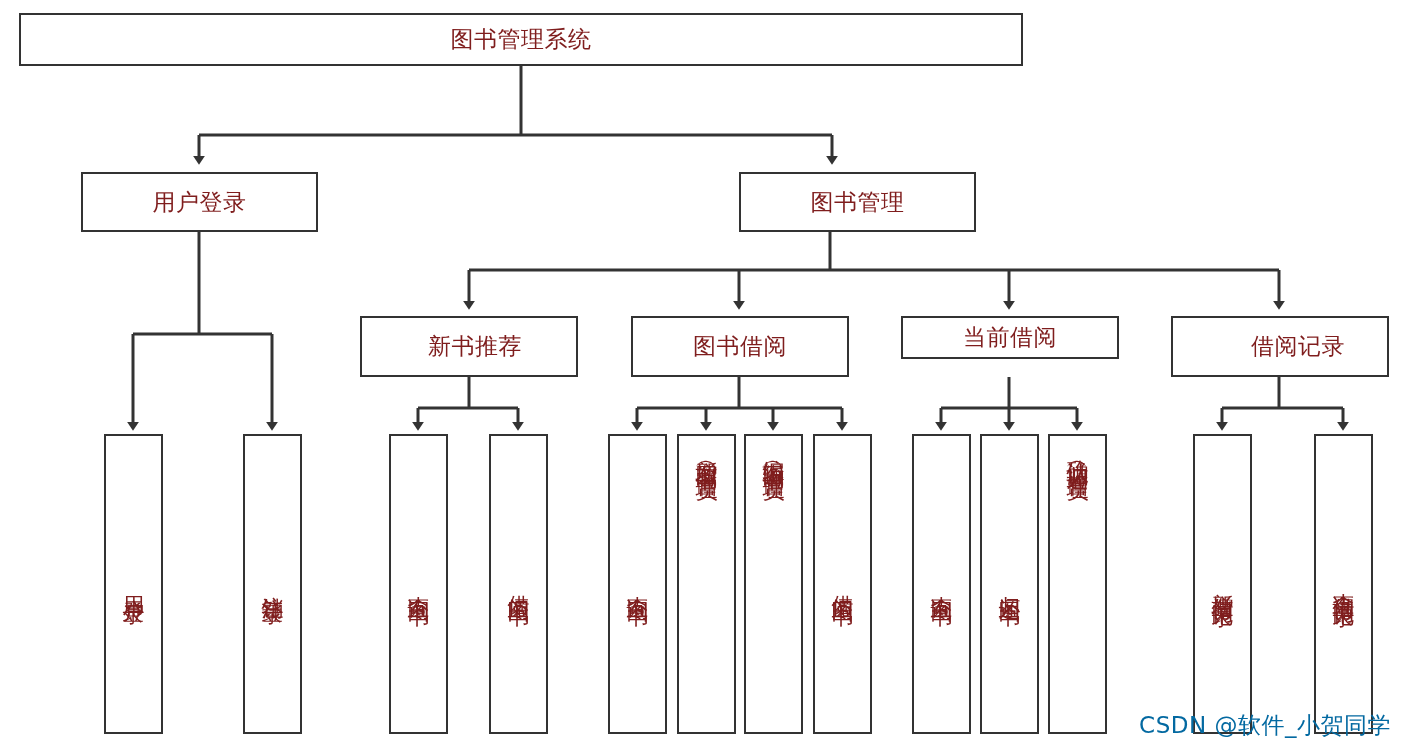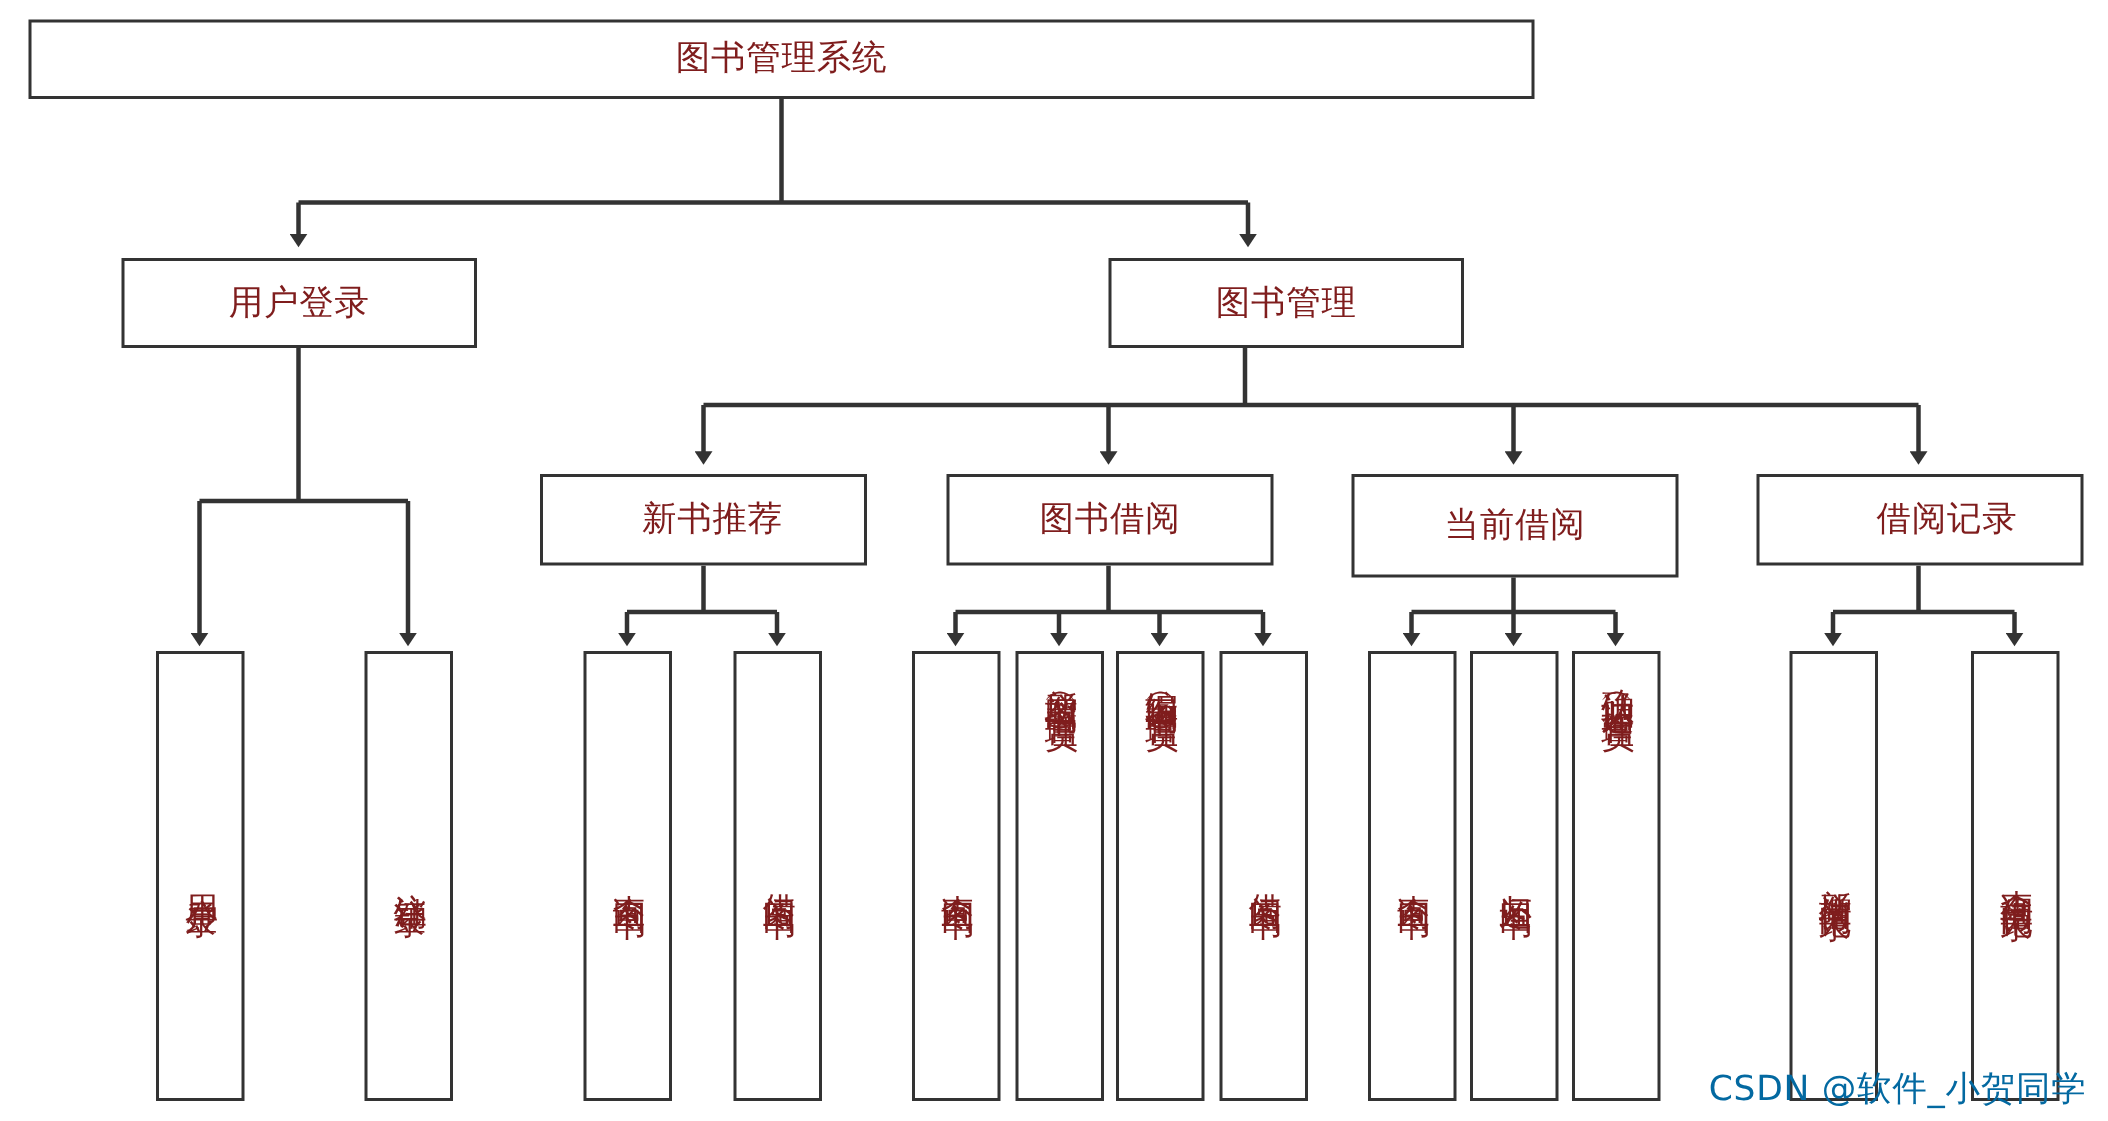--- a/index.html
+++ b/index.html
@@ -142,21 +142,21 @@
   </div>
 
   <div class="node" style="left:360px; top:316px; width:218px; height:61px;padding-left:12px;">
     <span class="label">新书推荐</span>
   </div>
 
   <div class="node" style="left:631px; top:316px; width:218px; height:61px;">
     <span class="label">图书借阅</span>
   </div>
 
-  <div class="node" style="left:901px; top:316px; width:218px; height:69px;">
+  <div class="node" style="left:901px; top:316px; width:218px; height:43px;">
     <span class="label">当前借阅</span>
   </div>
 
   <div class="node" style="left:1171px; top:316px; width:218px; height:61px;padding-left:36px;">
     <span class="label">借阅记录</span>
   </div>
 
   <div class="node leaf pad-mid" style="left:104px; top:434px; width:59px; height:300px;">
     <span class="label">用户登录</span>
   </div>

